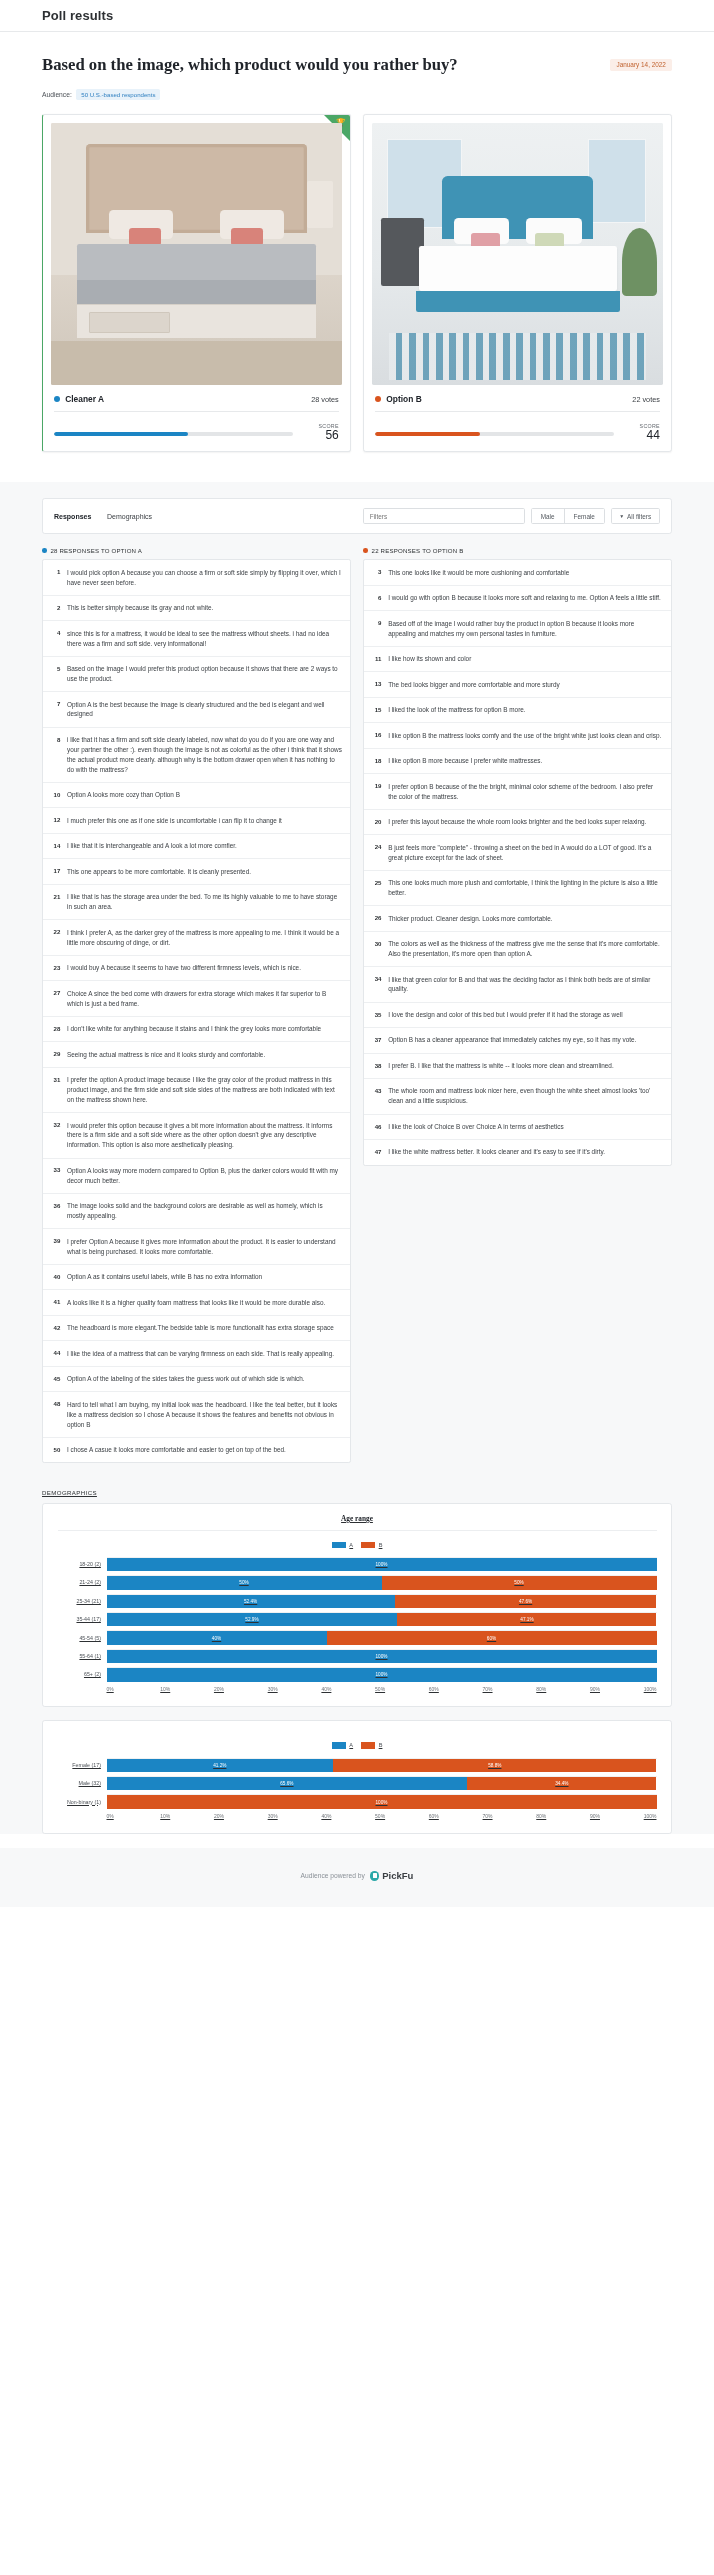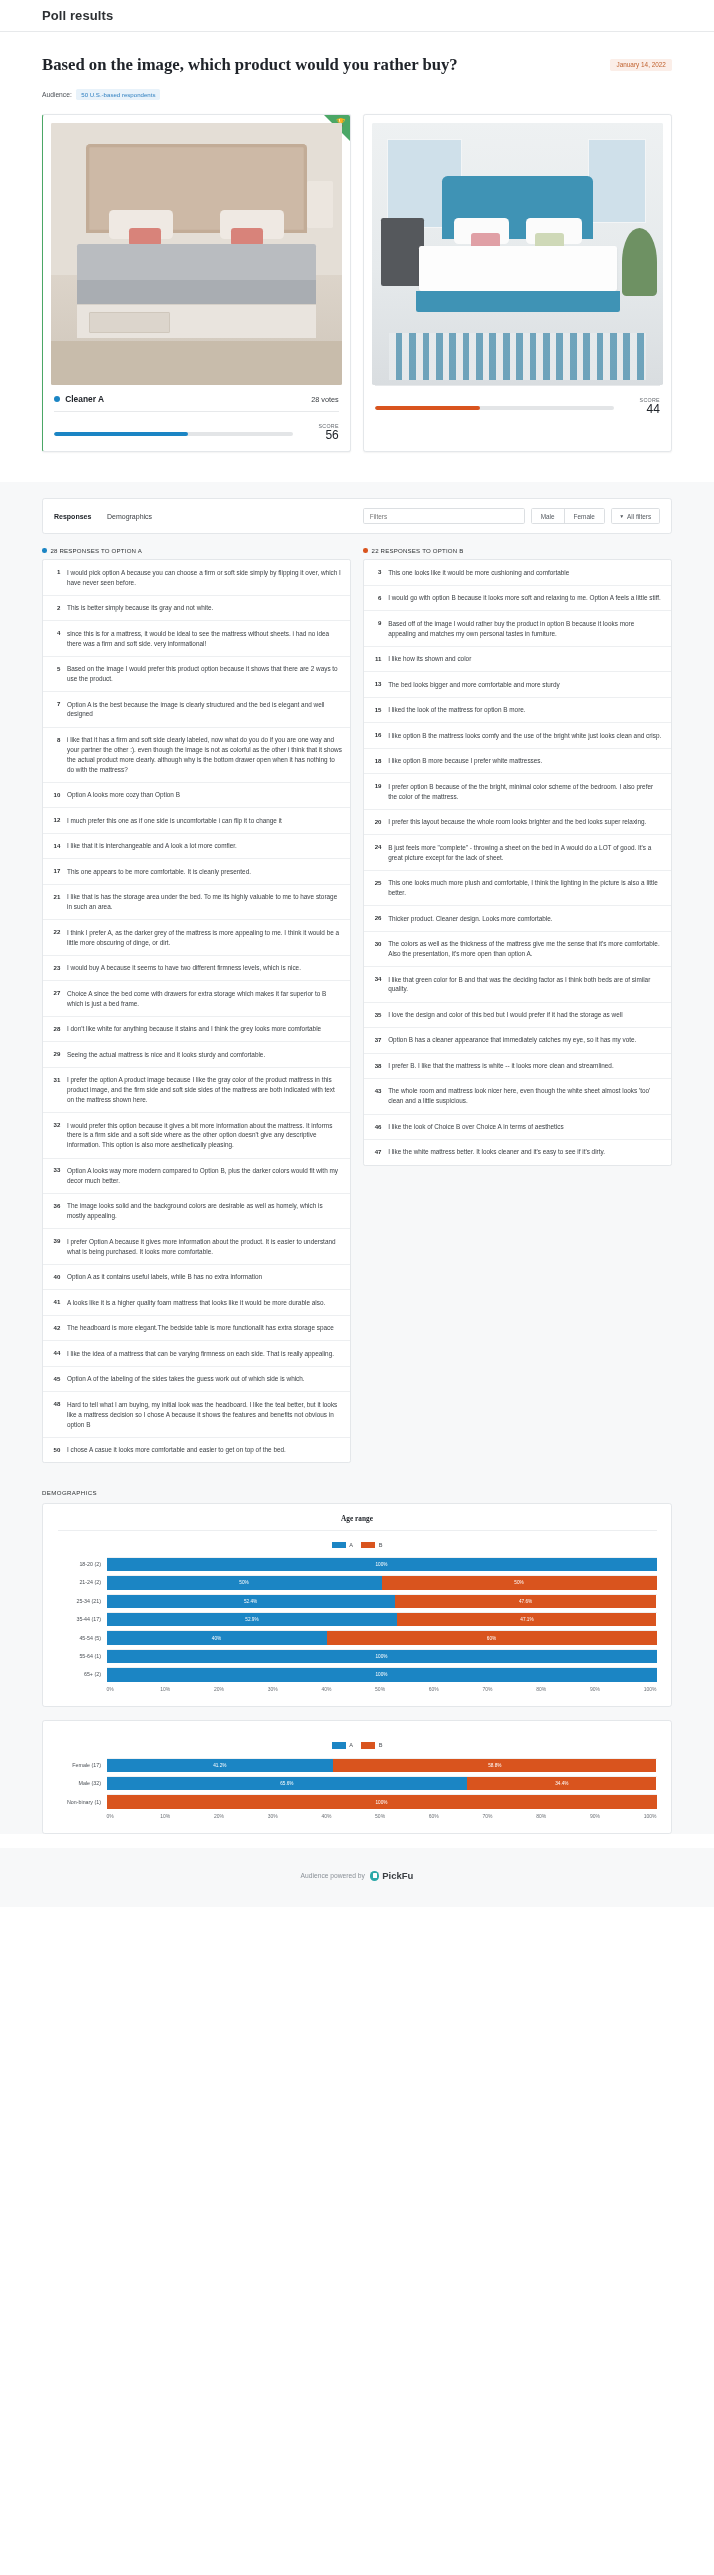--- a/index.html
+++ b/index.html
@@ -154,21 +154,21 @@
   .resp-cols { display: flex; gap: 12.3px; padding: 12.3px 42px 0 42px; background: #f7f8f9; align-items: flex-start; }
   .resp-col { flex: 1; }
   .resp-head { display: flex; align-items: center; gap: 3.9px; font-size: 6.1px; letter-spacing: 0.2px; color: #2d3033; margin-bottom: 5.6px; }
   .resp-head .dot { width: 4.5px; height: 4.5px; }
   .resp-list { background: #fff; border: 0.6px solid #e4e7ea; border-radius: 2.2px; }
   .resp-item { display: flex; gap: 6.7px; padding: 7.3px 7.8px; border-bottom: 0.6px solid #edeff1; }
   .resp-item:last-child { border-bottom: none; }
   .resp-num { font-size: 6.1px; font-weight: 700; color: #2d3033; min-width: 9.5px; text-align: right; padding-top: 0.6px; }
   .resp-text { font-size: 6.4px; line-height: 1.55; color: #3c4045; }
 
-  .demo-wrap { background: #f7f8f9; padding: 26px 42px 0 42px; }
+  .demo-wrap { background: #f7f8f9; padding: 26px 42px 0 42px; text-decoration: underline; }
   .demo-title { font-size: 6.1px; letter-spacing: 0.4px; color: #2d3033; margin-bottom: 6.7px; }
   .chart-card { background: #fff; border: 0.6px solid #e4e7ea; border-radius: 2.8px; padding: 10px 14.5px 14.5px 14.5px; margin-bottom: 13.4px; }
   .chart-title { text-align: center; font-family: "Liberation Serif", serif; font-size: 7.3px; font-weight: 700; color: #20242a; padding-bottom: 6.7px; border-bottom: 0.6px solid #eceef0; }
   .legend { display: flex; justify-content: center; gap: 7.8px; margin: 11px 0 9px 0; }
   .legend-item { display: flex; align-items: center; gap: 3.3px; font-size: 5.6px; color: #4a4f55; }
   .legend-swatch { width: 14.5px; height: 6.1px; }
   .legend-swatch.a { background: #1b85c4; }
   .legend-swatch.b { background: #d9541e; }
   .chart-rows { }
   .chart-row { display: flex; align-items: center; margin-bottom: 3.9px; }
@@ -255,20 +255,27 @@
         <div class="headboard"></div>
         <div class="pillow1"></div>
           <div class="pillow2"></div>
         <div class="accent1"></div>
           <div class="accent2"></div>
         <div class="mattress"></div>
         <div class="frame"></div>
         <div class="rug"></div>
       </div>
     </div>
+    <div class="opt-row">
+      <div class="opt-left">
+        <span class="dot b"></span>
+        <span class="opt-name">Option B</span>
+      </div>
+      <span class="votes">22 votes</span>
+    </div>
     <div class="divider"></div>
     <div class="score-row">
       <div class="bar-wrap">
         <div class="bar-fill b" style="width:44%"></div>
       </div>
       <div class="score-box">
         <div class="score-label">SCORE</div>
         <div class="score-val">44</div>
       </div>
     </div>

